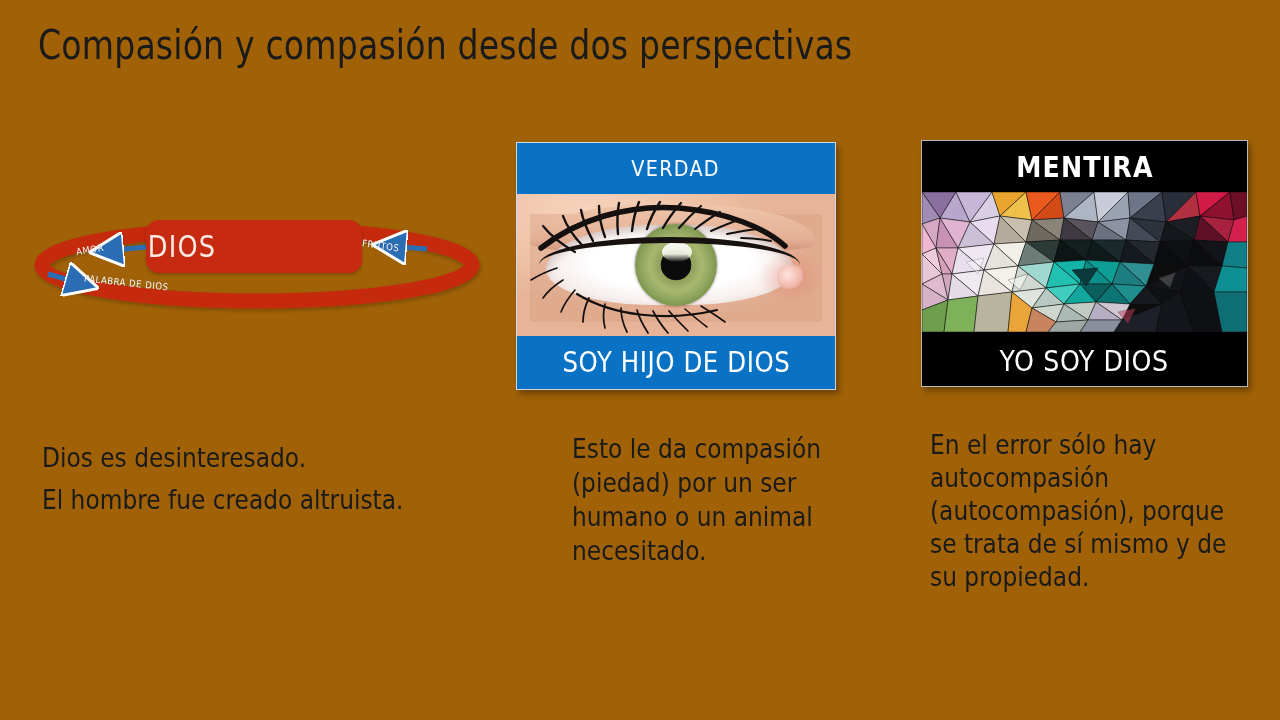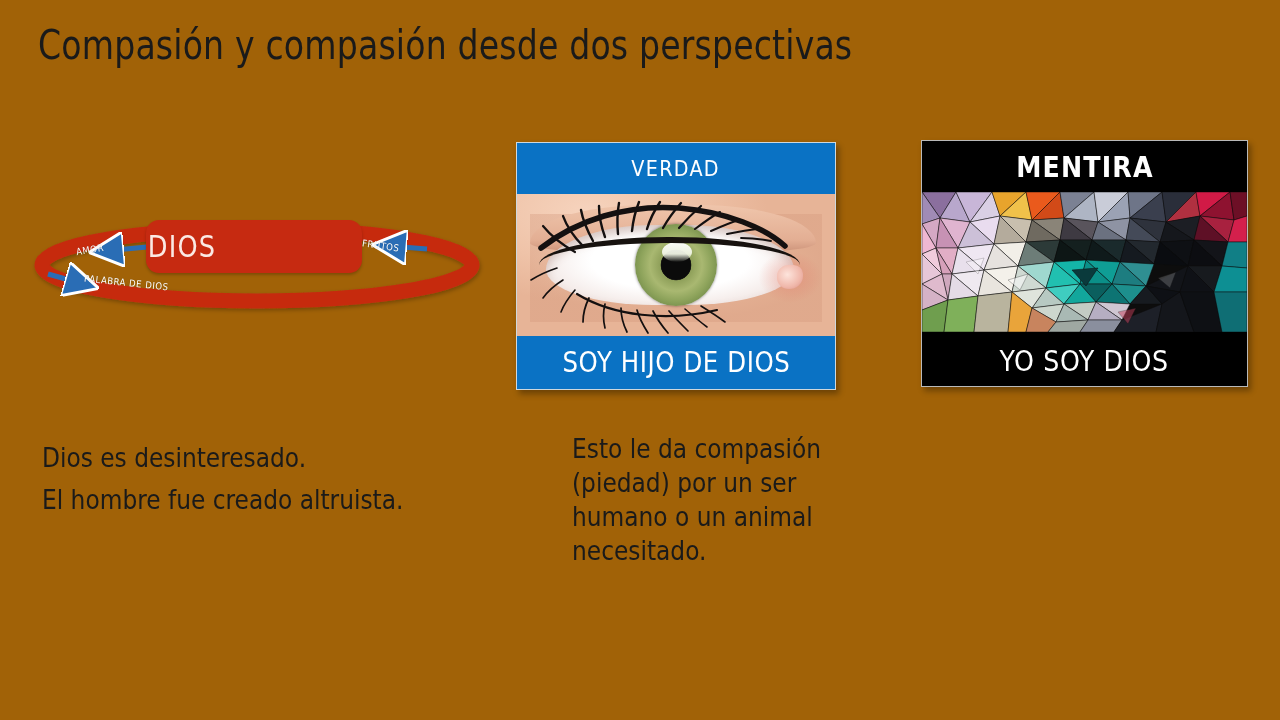--- a/index.html
+++ b/index.html
@@ -440,14 +440,17 @@
 
   <div class="body-text col-left">
     <p>Dios es desinteresado.</p>
     <p>El hombre fue creado altruista.</p>
   </div>
 
   <div class="body-text col-mid">
     <p>Esto le da compasión (piedad) por un ser humano o un animal necesitado.</p>
   </div>
 
+  <div class="body-text col-right">
+    <p>En el error sólo hay autocompasión (autocompasión), porque se trata de sí mismo y de su propiedad.</p>
+  </div>
 
 </div>
 
 </body></html>

